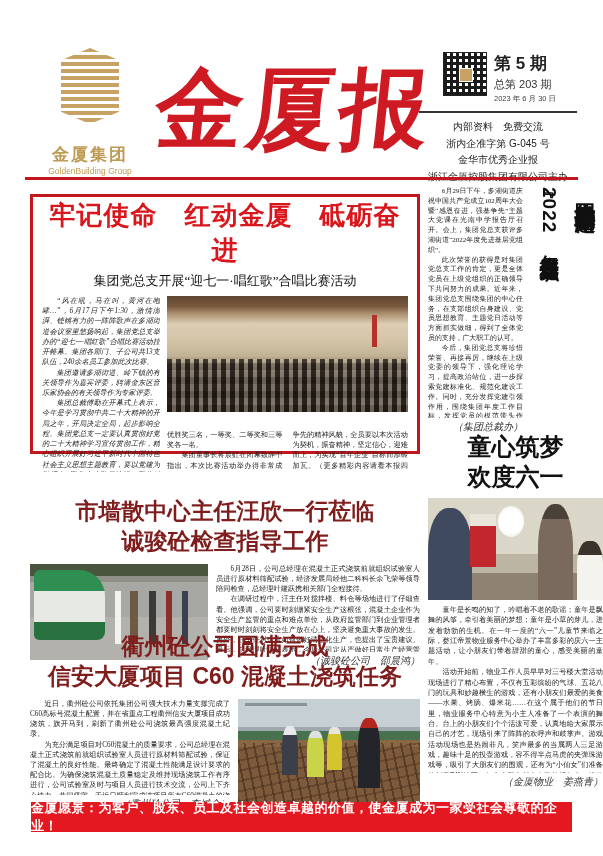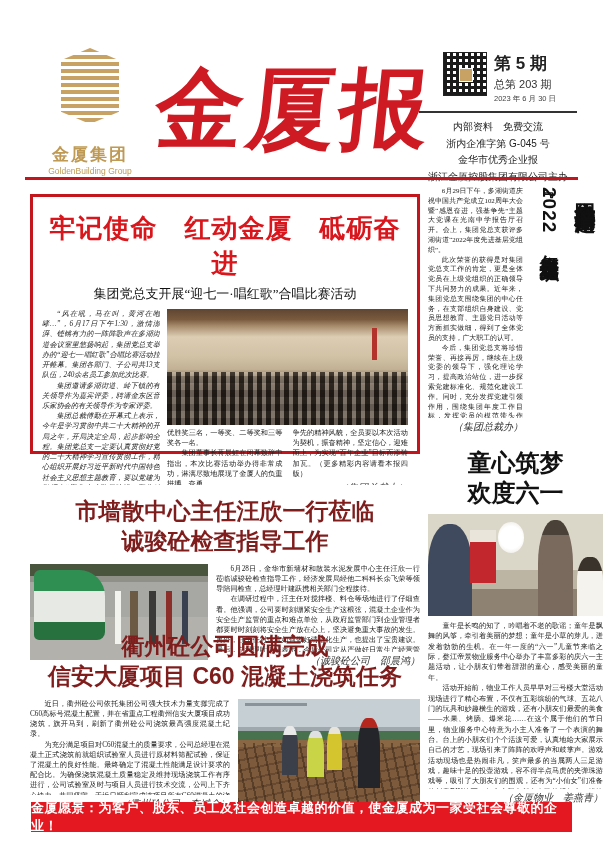--- a/index.html
+++ b/index.html
@@ -29,29 +29,29 @@
   .qr::after{content:"";position:absolute;left:15px;top:15px;width:12px;height:12px;background:#c8a264;border:1px solid #fff;}
   .issue-no{font-size:17px;font-weight:bold;color:#222;}
   .issue-total{font-size:11px;color:#333;margin-top:2px;}
   .issue-date{font-size:7.5px;color:#444;margin-top:2px;}
   .mast-divider{border-top:2px solid #333;margin-top:7px;}
   .mast-info{margin-top:6px;text-align:center;font-size:10px;line-height:1.65;color:#222;}
   .mast-rule{left:25px;top:177px;width:553px;height:3px;background:#c3161c;}
 
   
   .lead-box{left:30px;top:194px;width:390px;height:260px;border:3px solid #c3161c;box-sizing:border-box;
-     padding:14px 9px 5px 9px;background:#fff;}
+     padding:1px 9px 5px 9px;background:#fff;}
   .lead-headline{font-size:26px;font-weight:900;color:#d8161c;text-align:center;letter-spacing:1px;
      font-family:"Liberation Sans",sans-serif;}
   .lead-subtitle{font-size:13px;color:#111;text-align:center;margin-top:4px;}
   .lead-cols{display:flex;gap:7px;margin-top:6px;height:176px;overflow:hidden;
      font-size:7.2px;line-height:1.42;text-align:justify;color:#222;}
   .lead-col1{width:118px;overflow:hidden;font-style:italic;}
   .lead-right{flex:1;display:flex;flex-direction:column;}
-  .lead-subcols{display:flex;gap:10px;flex:1;margin-top:3px;overflow:hidden;}
+  .lead-subcols{display:flex;gap:10px;flex:1;margin-top:18px;overflow:hidden;}
   .lead-subcols>div{flex:1;overflow:hidden;}
   .paras p{margin:0;text-indent:2em;}
   .cont p:first-child{text-indent:0;}
   .byline{text-align:right;font-style:italic;font-size:10px;margin-top:2px;color:#333;}
 
   
   .sec-title{font-size:23px;font-weight:900;color:#7f1d1d;text-align:center;line-height:1.32;
      font-family:"Liberation Sans",sans-serif;margin-top:36px;}
   .small-text{font-size:7.2px;line-height:1.42;text-align:justify;color:#222;}
   .clip{overflow:hidden;}
@@ -67,21 +67,21 @@
   .quzhou-text .clip{height:96px;}
 
   
   .award{left:428px;top:186px;width:175px;height:248px;display:flex;gap:4px;}
   .award-text{width:95px;display:flex;flex-direction:column;font-size:6.9px;line-height:1.42;text-align:justify;}
   .award-text .clip{flex:1;}
   .award-title{flex:1;writing-mode:vertical-rl;font-weight:900;color:#111;line-height:1.75;
      font-family:"Liberation Sans",sans-serif;font-size:21px;letter-spacing:1px;overflow:hidden;}
   .award-title .t2{font-size:19px;}
 
-  .children{left:428px;top:432px;width:175px;margin-top:16px;}
+  .children{left:428px;top:432px;width:175px;}
   .children-title{font-size:24px;font-weight:900;text-align:center;line-height:1.25;color:#111;
      font-family:"Liberation Sans",sans-serif;}
   .children-body{margin-top:5px;font-size:7.2px;line-height:1.44;text-align:justify;color:#222;}
   .children-body .clip{height:168px;}
 
   
   .photo{position:relative;overflow:hidden;background:#ccc;}
   .photo-meeting{height:116px;
      background:linear-gradient(180deg,#5f4632 0%,#7a5a3e 9%,#a98e6e 15%,#dccdb3 24%,#d2c3a7 40%,#c2b194 52%,#8c7a62 58%,#4e4034 66%,#3a2f26 80%,#473a2f 100%);}
   .photo-meeting::before{content:"";position:absolute;left:0;right:0;top:54%;bottom:0;
@@ -185,21 +185,21 @@
 
   <div class="abs inspection">
     <div class="sec-title">
       <div>市墙散中心主任汪欣一行莅临</div>
       <div>诚骏砼检查指导工作</div>
     </div>
     <div class="inspection-row">
       <div class="photo photo-trucks"></div>
       <div class="inspection-text small-text">
         <div class="clip paras">
-            <p>6月28日，金华市新墙材和散装水泥发展中心主任汪欣一行莅临诚骏砼检查指导工作，经济发展局经他二科科长余飞荣等领导陪同检查，总经理叶建跃携相关部门全程接待。</p>
+            <p>6月28日，公司总经理在混凝土正式浇筑前就组织试验室人员进行原材料筛配试验，经济发展局经他二科科长余飞荣等领导陪同检查，总经理叶建跃携相关部门全程接待。</p>
             <p>在调研过程中，汪主任对搅拌楼、料仓等场地进行了仔细查看。他强调，公司要时刻绷紧安全生产这根弦，混凝土企业作为安全生产监管的重点和难点单位，从政府监管部门到企业管理者都要时时刻刻将安全生产放在心上，坚决避免重大事故的发生。另外，汪主任对企业如何做好清洁化生产，也提出了宝贵建议。最后，总经理叶建跃表示，今后公司定从严做好日常生产经营管理，竭尽所能做好安全绿色生产，守护好安全生产的底线。</p>
           </div>
         <div class="byline">（诚骏砼公司　邵晨鸿）</div>
       </div>
     </div>
   </div>
 
   <div class="abs quzhou">
     <div class="sec-title">
       <div>衢州砼公司圆满完成</div>

